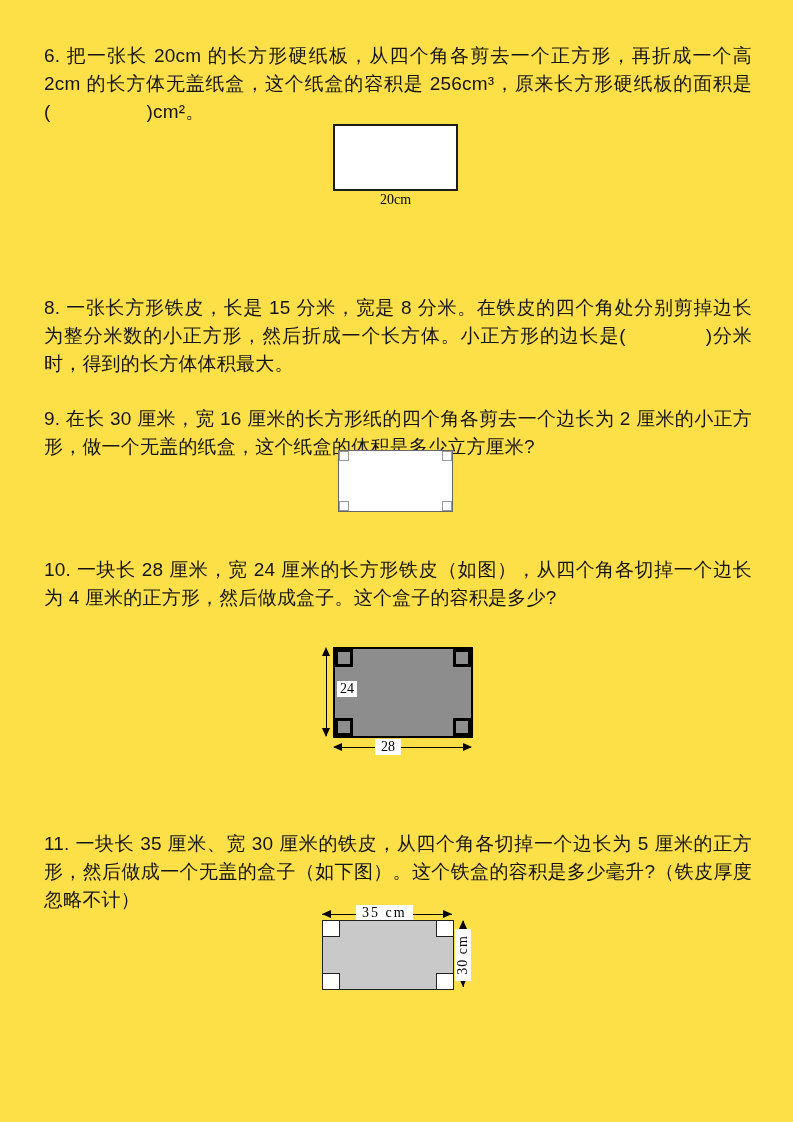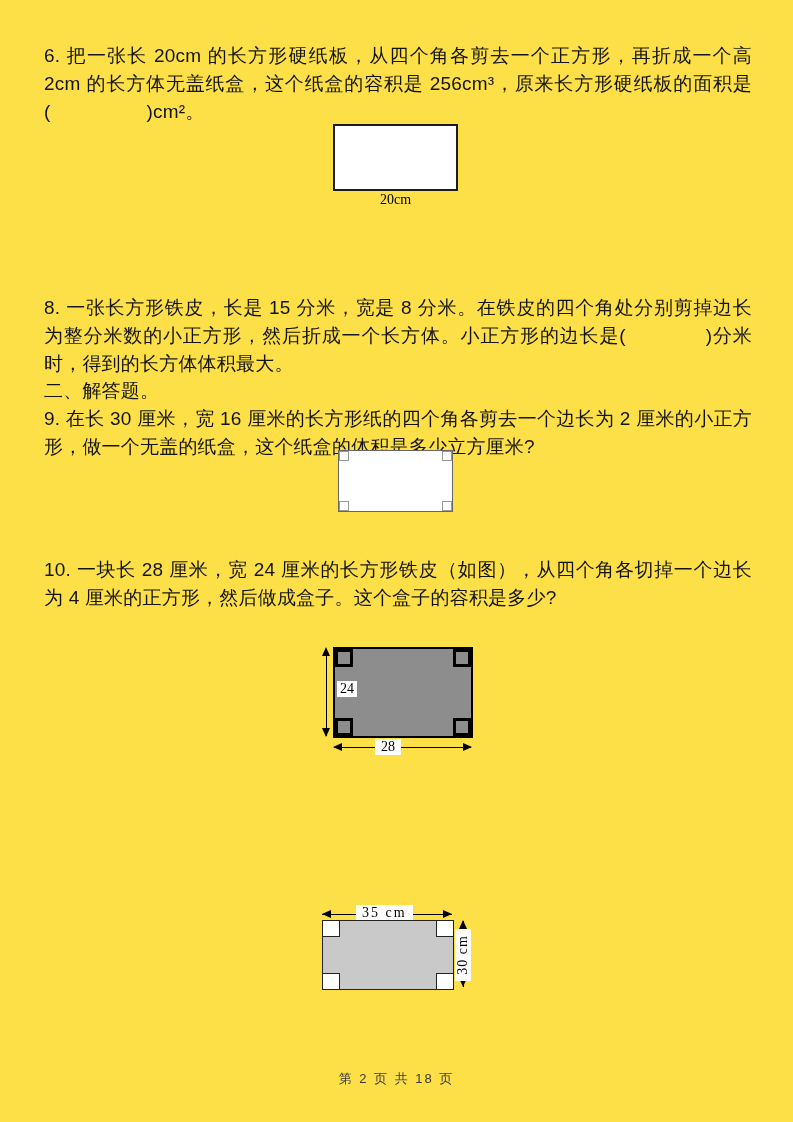--- a/index.html
+++ b/index.html
@@ -70,21 +70,20 @@
 <div class="page">
 
   <p class="qt" style="top:42px">6. 把一张长 20cm 的长方形硬纸板，从四个角各剪去一个正方形，再折成一个高 2cm 的长方体无盖纸盒，这个纸盒的容积是 256cm³，原来长方形硬纸板的面积是(　　　　　)cm²。</p>
 
   <div class="rect r6"></div>
   <div class="dim l6">20cm</div>
 
 
   <p class="qt" style="top:294px">8. 一张长方形铁皮，长是 15 分米，宽是 8 分米。在铁皮的四个角处分别剪掉边长为整分米数的小正方形，然后折成一个长方体。小正方形的边长是(　　　　)分米时，得到的长方体体积最大。</p>
 
-  <p class="qt" style="top:377px">二、解答题。</p>
 
   <p class="qt" style="top:405px">9. 在长 30 厘米，宽 16 厘米的长方形纸的四个角各剪去一个边长为 2 厘米的小正方形，做一个无盖的纸盒，这个纸盒的体积是多少立方厘米?</p>
 
   <div class="rect r9">
     <span class="c9 tl"></span>
     <span class="c9 tr"></span>
     <span class="c9 bl"></span>
     <span class="c9 br"></span>
   </div>
 
@@ -98,31 +97,31 @@
   </div>
   <div class="vl" style="left:326px;top:649px;height:87px"></div>
   <div class="tri up" style="left:322px;top:647px"></div>
   <div class="tri down" style="left:322px;top:728px"></div>
   <div class="dim l24">24</div>
   <div class="hl" style="left:334px;top:747px;width:137px"></div>
   <div class="tri left" style="left:333px;top:743px"></div>
   <div class="tri right" style="left:463px;top:743px"></div>
   <div class="dim l28">28</div>
 
+  <p class="qt" style="top:830px">11. 一块长 35 厘米、宽 30 厘米的铁皮，从四个角各切掉一个边长为 5 厘米的正方形，然后做成一个无盖的盒子（如下图）。这个铁盒的容积是多少毫升?（铁皮厚度忽略不计）</p>
 
   <div class="hl" style="left:322px;top:914px;width:130px"></div>
   <div class="tri left" style="left:322px;top:910px"></div>
   <div class="tri right" style="left:443px;top:910px"></div>
   <div class="dim l35">35 cm</div>
   <div class="rect r11" style="background-color: rgb(201, 201, 201);">
     <span class="c11 tl"></span>
     <span class="c11 tr"></span>
     <span class="c11 bl"></span>
     <span class="c11 br"></span>
   </div>
   <div class="vl" style="left:463px;top:921px;height:66px"></div>
   <div class="tri up" style="left:459px;top:920px"></div>
   <div class="tri down" style="left:459px;top:978px"></div>
   <div class="dim l30">30 cm</div>
 
-  <div class="footer">第 2 页 共 18 页</div>
 
 </div>
 
 </body></html>

